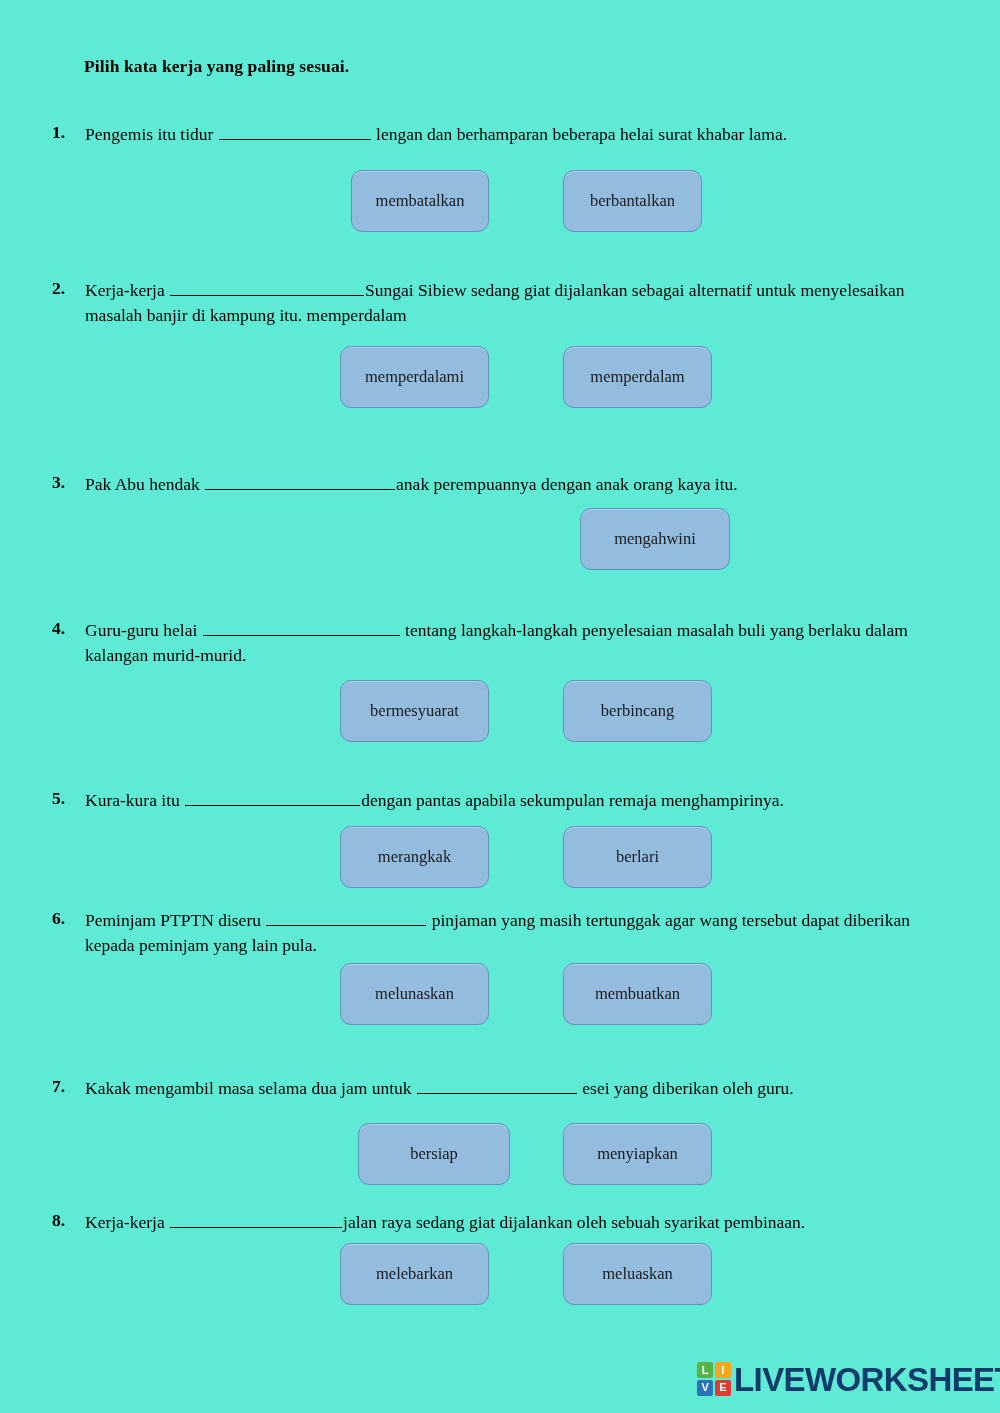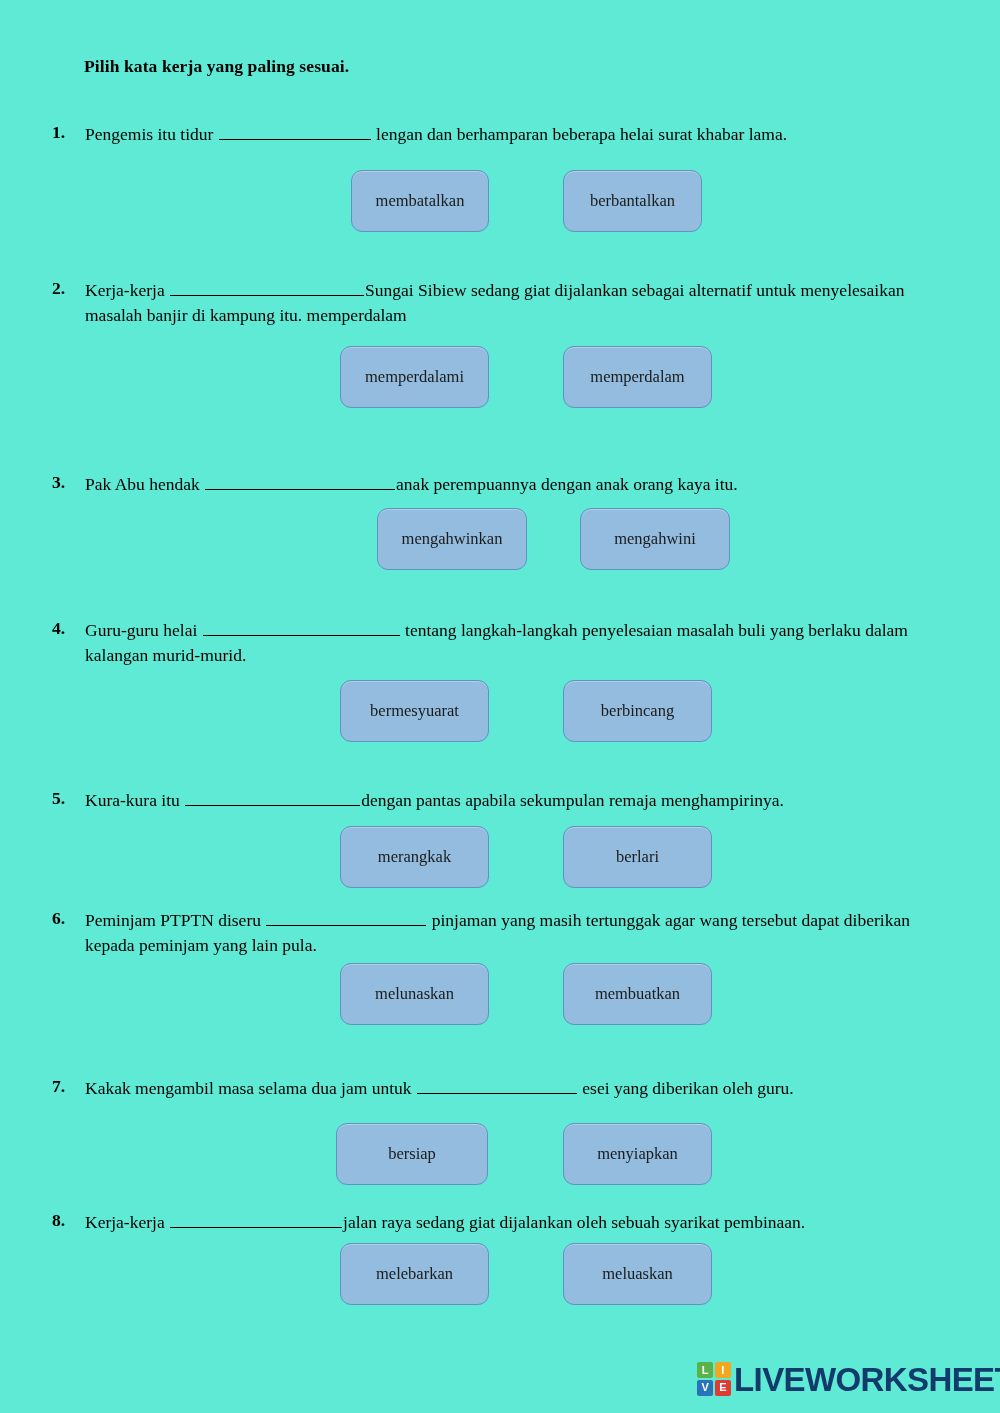--- a/index.html
+++ b/index.html
@@ -168,21 +168,20 @@
         <div class="opt-btn" style="left: 340px; width: 149px;">memperdalami</div>
         <div class="opt-btn" style="left: 563px; width: 149px;">memperdalam</div>
       </div>
       <div class="question" style="top: 472px;">
         <div class="q-row">
           <div class="q-num">3.</div>
           <div class="q-text"><span class="seg">Pak Abu hendak </span><span class="blank" style="width: 190px;"></span><span class="seg">anak perempuannya dengan anak orang kaya itu.</span></div>
         </div>
       </div>
       <div class="options" style="position: absolute; left: 0px; top: 508px;">
-        <div class="opt-btn" style="left: 377px; width: 150px;">mengahwinkan</div>
         <div class="opt-btn" style="left: 580px; width: 150px;">mengahwini</div>
       </div>
       <div class="question" style="top: 618px;">
         <div class="q-row">
           <div class="q-num">4.</div>
           <div class="q-text"><span class="seg">Guru-guru helai </span><span class="blank" style="width: 197px;"></span><span class="seg"> tentang langkah-langkah penyelesaian masalah buli yang berlaku dalam kalangan murid-murid.</span></div>
         </div>
       </div>
       <div class="options" style="position: absolute; left: 0px; top: 680px; padding-left: 9px;">
         <div class="opt-btn" style="left: 340px; width: 149px;">bermesyuarat</div>
@@ -208,21 +207,21 @@
         <div class="opt-btn" style="left: 340px; width: 149px;">melunaskan</div>
         <div class="opt-btn" style="left: 563px; width: 149px;">membuatkan</div>
       </div>
       <div class="question" style="top: 1076px;">
         <div class="q-row">
           <div class="q-num">7.</div>
           <div class="q-text"><span class="seg">Kakak mengambil masa selama dua jam untuk </span><span class="blank" style="width: 160px;"></span><span class="seg"> esei yang diberikan oleh guru.</span></div>
         </div>
       </div>
       <div class="options" style="position: absolute; left: 0px; top: 1123px;">
-        <div class="opt-btn" style="left: 336px; width: 152px;">bersiap</div>
+        <div class="opt-btn" style="left: 358px; width: 152px;">bersiap</div>
         <div class="opt-btn" style="left: 563px; width: 149px;">menyiapkan</div>
       </div>
       <div class="question" style="top: 1210px;">
         <div class="q-row">
           <div class="q-num">8.</div>
           <div class="q-text"><span class="seg">Kerja-kerja </span><span class="blank" style="width: 172px;"></span><span class="seg">jalan raya sedang giat dijalankan oleh sebuah syarikat pembinaan.</span></div>
         </div>
       </div>
       <div class="options" style="position: absolute; left: 0px; top: 1243px;">
         <div class="opt-btn" style="left: 340px; width: 149px;">melebarkan</div>

